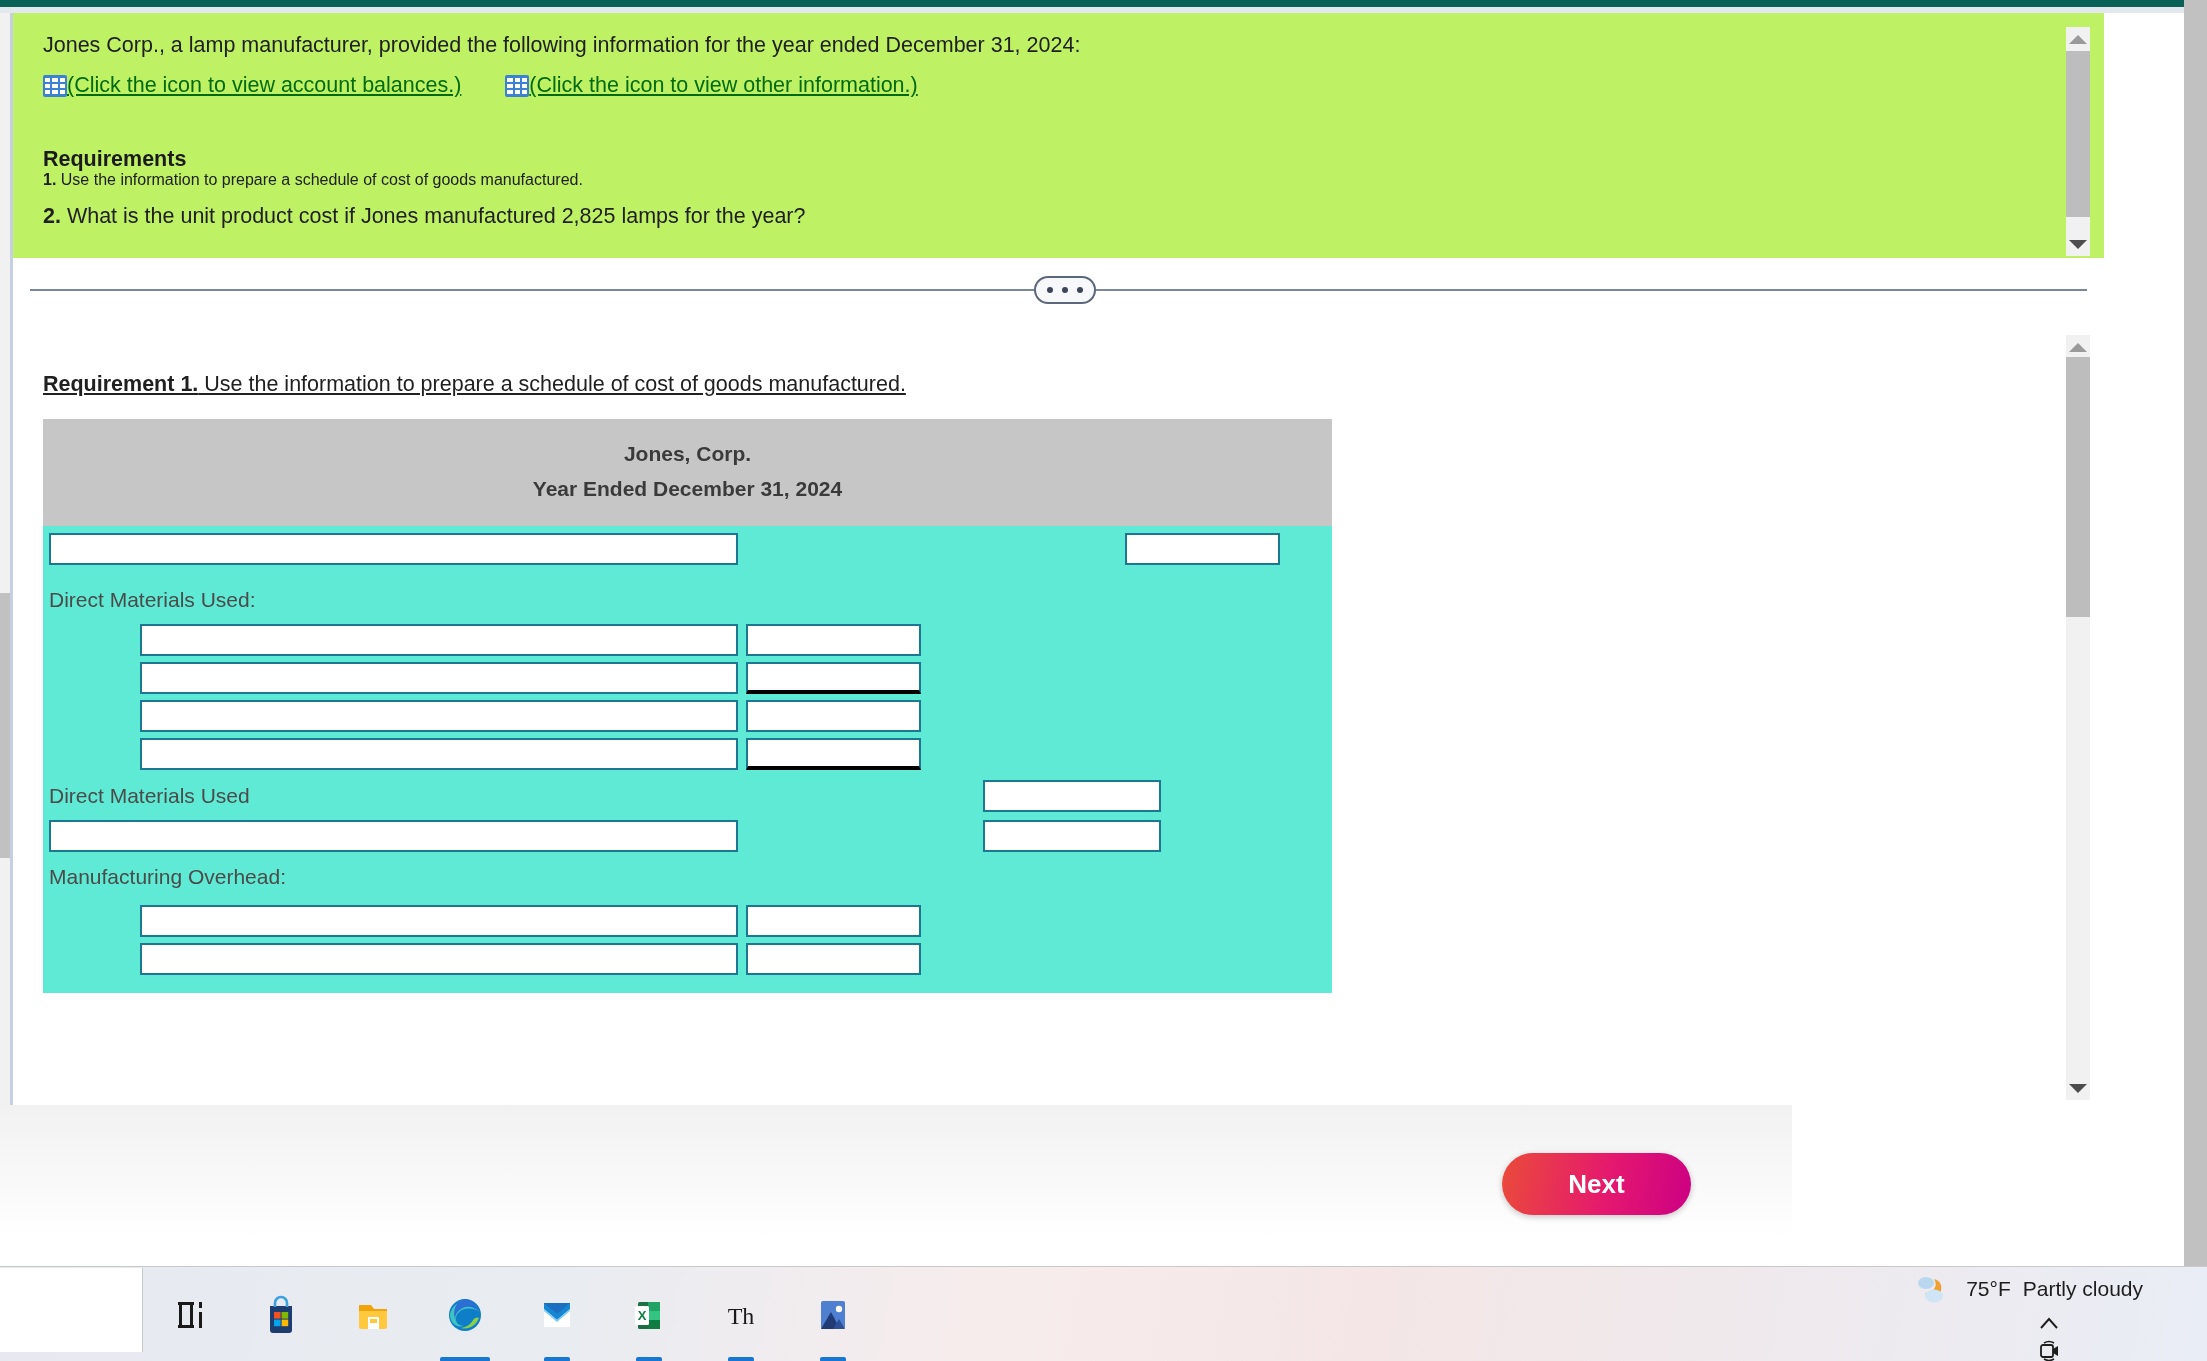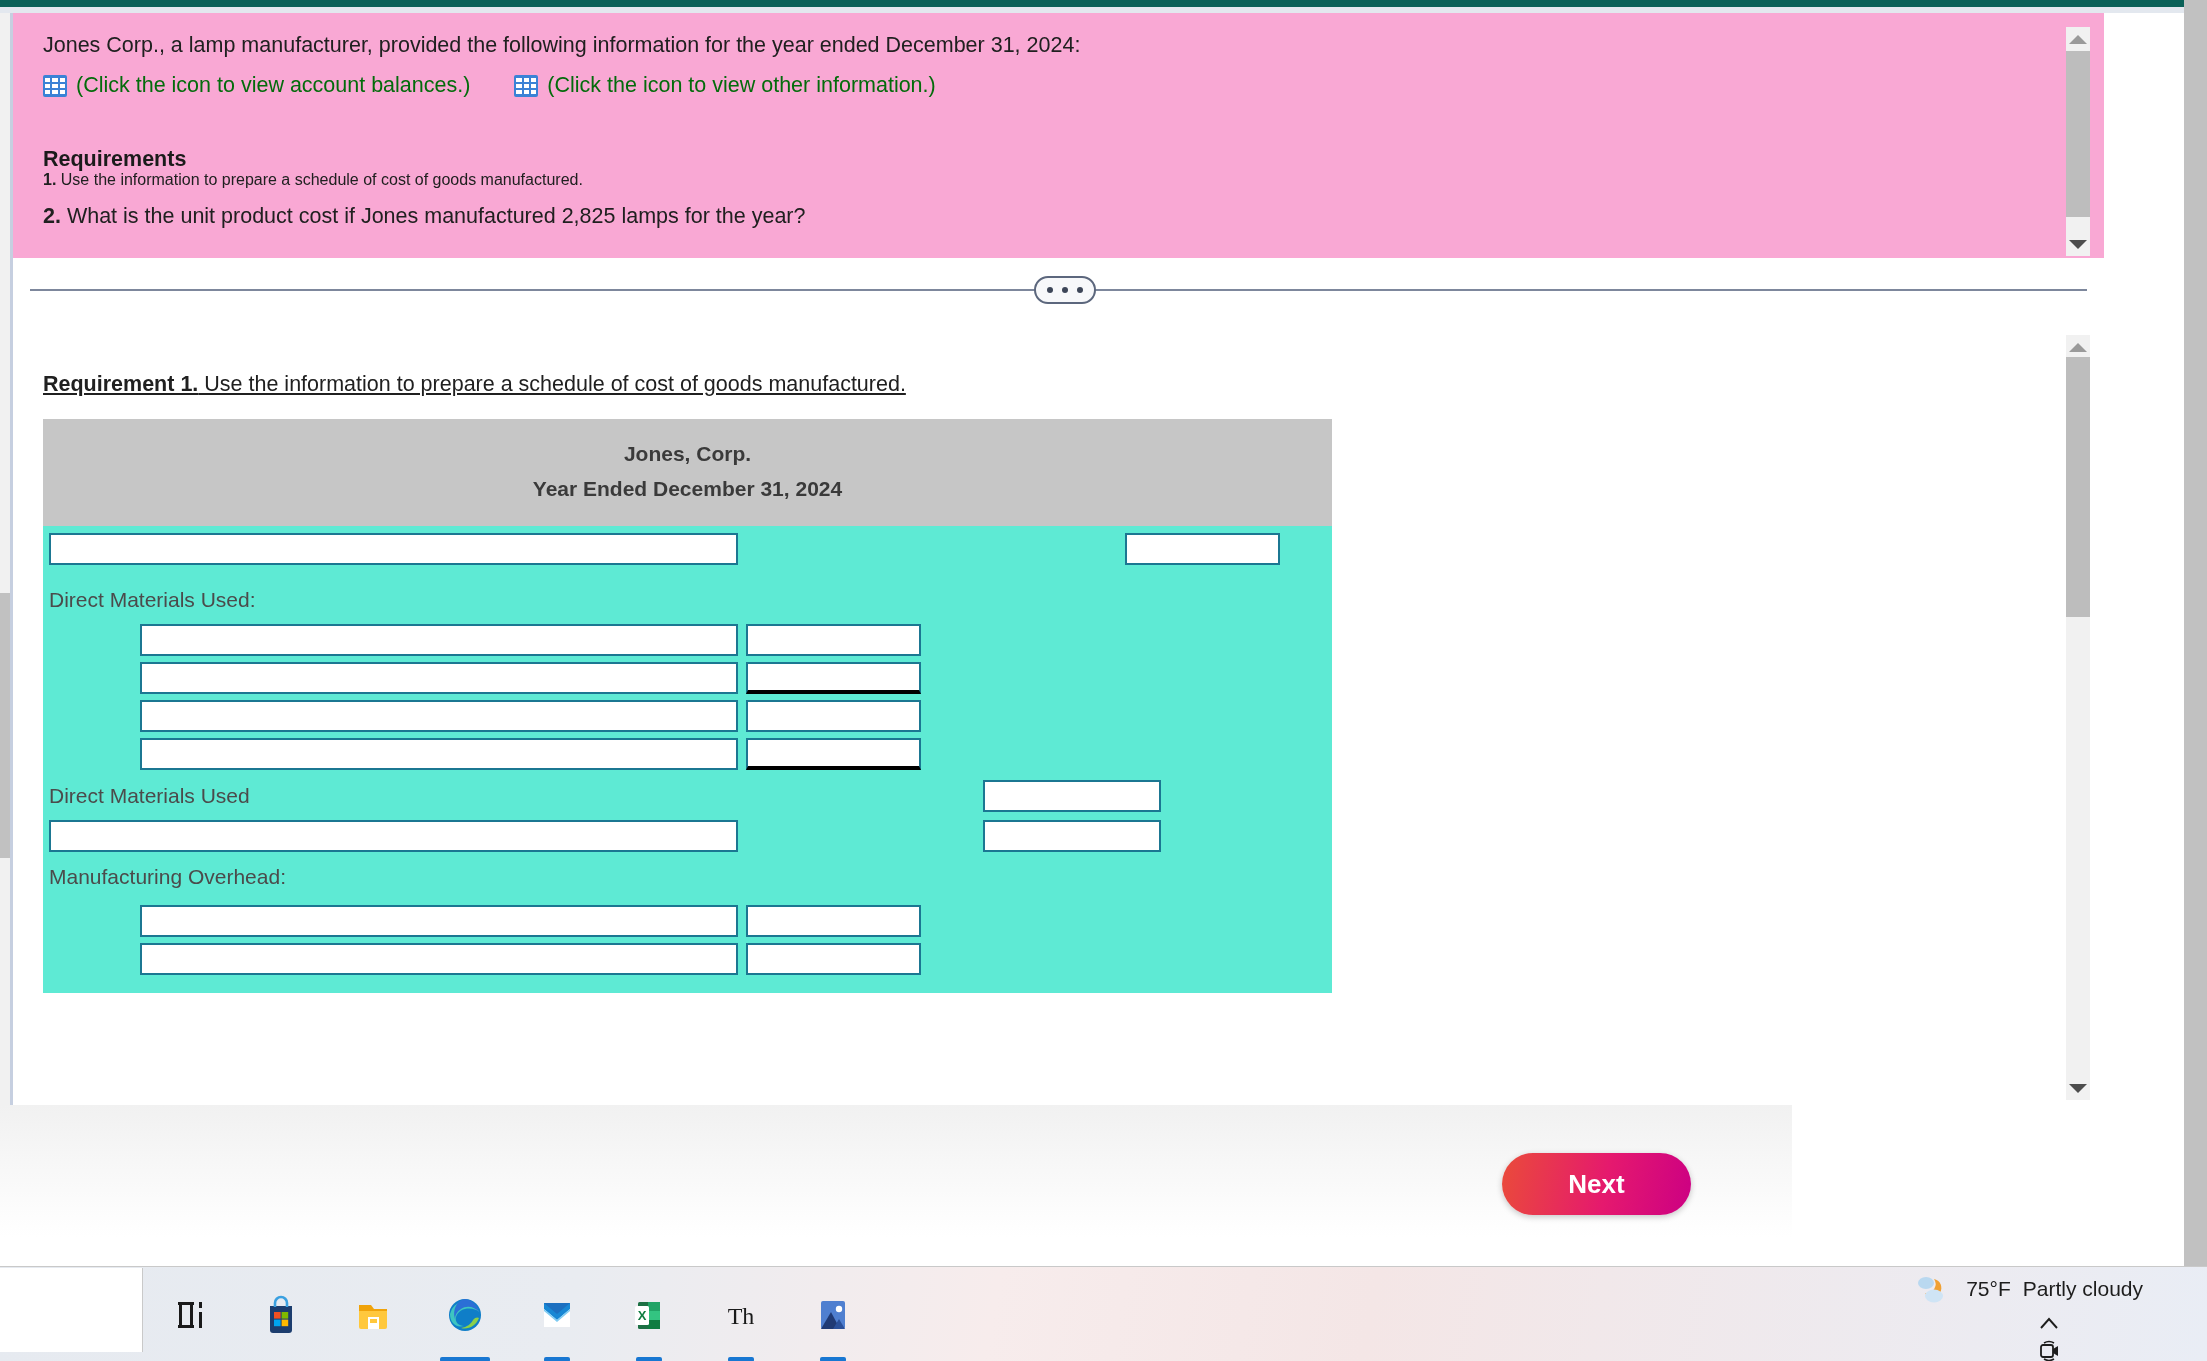--- a/index.html
+++ b/index.html
@@ -47,36 +47,36 @@
   .left-rail .thumb {
     position:absolute; left:0; top:580px; width:10px; height:265px; background:#c1c1c1;
   }
   .frame-left-border {
     position:absolute; left:10px; top:13px; width:3px; height:1092px; background:#c6cfe0;
   }
 
   
   .problem-pane {
     position:absolute; left:13px; top:13px; width:2091px; height:245px;
-    background:#f9a8d4; overflow:hidden;
+    background:#bef264; overflow:hidden;
   }
   .problem-text {
     font-size: 21.5px; color:#202020; line-height: 1.34;
   }
   .prob-line1 { position:absolute; left:30px; top:18px; white-space:nowrap; }
   .icon-links { position:absolute; left:30px; top:60px; display:flex; align-items:center; }
   .icon-link { display:flex; align-items:center; }
   .icon-link + .icon-link { margin-left: 44px; }
   .sheet-icon {
     width: 24px; height: 22px; background:#3b82d6; border-radius:2px;
     display:grid; grid-template-columns: repeat(3, 1fr); grid-template-rows: repeat(3, 1fr);
     gap:2px; padding:3px 2px; flex:0 0 auto;
   }
   .sheet-icon i { background:#ffffff; display:block; }
-  .icon-link .lbl { margin-left:9px; color:#036b0b; font-size:21.5px; white-space:nowrap; }
+  .icon-link .lbl { color:#036b0b; font-size:21.5px; white-space:nowrap;text-decoration:underline; }
 
   .req-head { position:absolute; left:30px; top:134px; font-weight:bold; font-size:21.5px; color:#1b1b1b;}
   .req-1 { position:absolute; left:30px; top:158px; font-size:16px; color:#202020; white-space:nowrap;}
   .req-2 { position:absolute; left:30px; top:191px; font-size:21.5px; color:#202020; white-space:nowrap;}
   .req-n { font-weight:bold; }
 
   
   .pane-scroll {
     position:absolute; right:14px; top:14px; width:24px; height:229px; background:#f1f1f1;
   }

